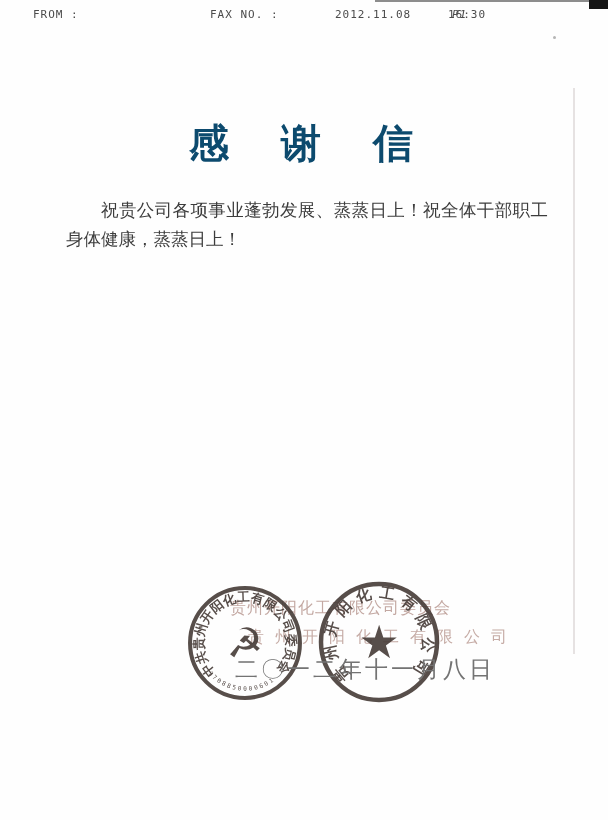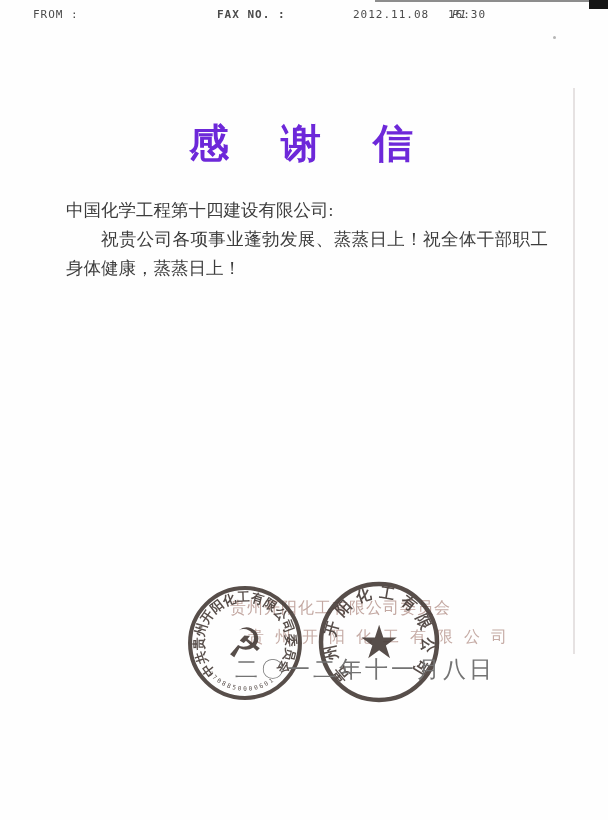--- a/index.html
+++ b/index.html
@@ -14,36 +14,36 @@
     background: #fefefe; overflow: hidden;
   }
 
   
   .fax-header span {
     position: absolute; top: 8px;
     font-family: "DejaVu Sans Mono", "Liberation Mono", monospace;
     font-size: 11px; color: #4b4b4b; letter-spacing: 1px; white-space: nowrap;
   }
   .fax-from  { left: 33px;  }
-  .fax-no    { left: 217px; font-weight: bold; }
-  .fax-date  { left: 353px; }
+  .fax-no    { left: 210px; }
+  .fax-date  { left: 335px; }
   .fax-time  { left: 436px; margin-left: 12px; }
   .fax-page  { left: 452px; font-style: italic; }
 
   
   .top-edge-line   { position: absolute; left: 375px; top: 0; width: 218px; height: 2px; background: #8d8d8d; }
   .corner-black-bar{ position: absolute; left: 589px; top: 0; width: 19px; height: 9px; background: #151515; }
   .right-edge-line { position: absolute; left: 573px; top: 88px; width: 2px; height: 566px; background: #e6e2e2; }
   .speck-dot       { position: absolute; left: 553px; top: 36px; width: 3px; height: 3px; background: #b5b5b5; border-radius: 50%; }
 
   
   .letter-title {
     position: absolute; left: 0; top: 116px; width: 608px;
     text-align: center; font-size: 40px; font-weight: bold;
-    color: #6d28d9; letter-spacing: 6px; white-space: nowrap;
+    color: #0c4a6e; letter-spacing: 6px; white-space: nowrap;
   }
   .letter-body {
     position: absolute; left: 66px; top: 196px; width: 482px;
     font-size: 17.5px; line-height: 29px; color: #3c3c3c;
     text-align: justify;
   }
   .letter-body p { margin: 0; }
   .letter-body p.para { text-indent: 2em; }
 
   
@@ -80,21 +80,20 @@
   </div>
 
   <div class="top-edge-line"></div>
   <div class="corner-black-bar"></div>
   <div class="right-edge-line"></div>
   <div class="speck-dot"></div>
 
   <div class="letter-title">感　谢　信</div>
 
   <div class="letter-body">
-    <p class="salutation">中国化学工程第十四建设有限公司:</p>
     <p class="para">祝贵公司各项事业蓬勃发展、蒸蒸日上！祝全体干部职工身体健康，蒸蒸日上！</p>
   </div>
 
   <div class="overprint-line1">贵州开阳化工有限公司委员会</div>
   <div class="overprint-line2">贵州开阳化工有限公司</div>
   <div class="sig-date">二〇一二年十一月八日</div>
 
   <svg class="stamp stamp-left" viewBox="0 0 116 116">
     <circle cx="58" cy="58" r="54" fill="none" stroke="#463b37" stroke-width="4"></circle>
     <defs>

